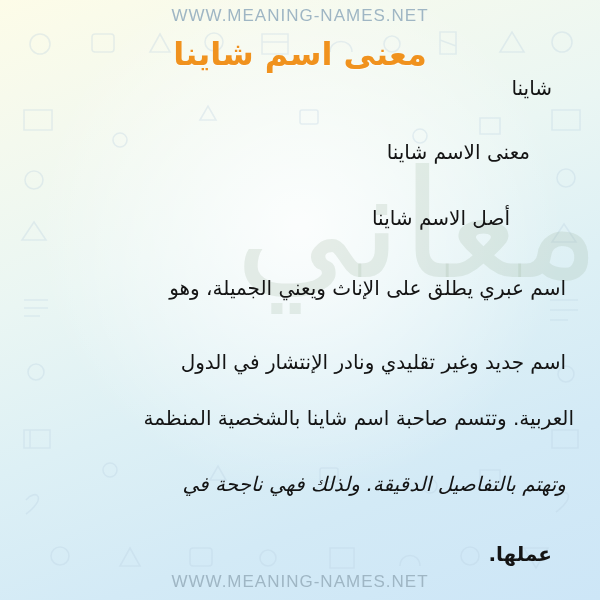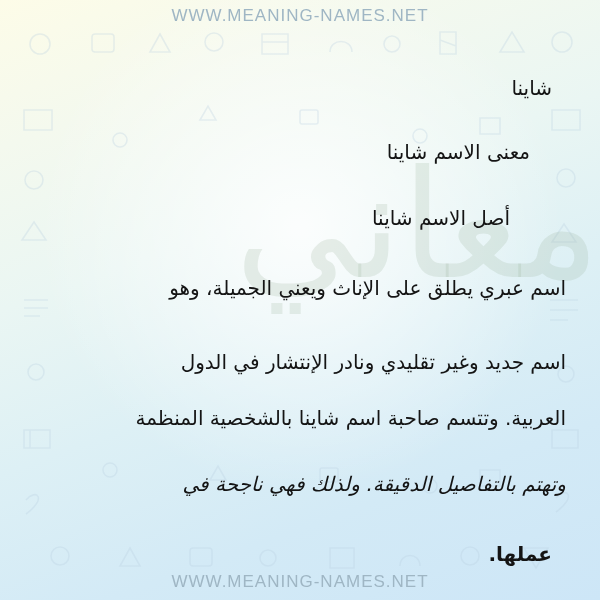--- a/index.html
+++ b/index.html
@@ -101,21 +101,21 @@
     color: #141414;
     white-space: nowrap;
   }
 
   
   .l0 { position: absolute; top: 12px;  right: 24px; }
   .l1 { position: absolute; top: 76px;  right: 46px; }
   .l2 { position: absolute; top: 142px; right: 66px; }
   .l3 { position: absolute; top: 212px; right: 10px; }
   .l4 { position: absolute; top: 278px; right: 10px; margin-top: 8px; }
-  .l5 { position: absolute; top: 342px; right: 10px; text-align: center; }
+  .l5 { position: absolute; top: 342px; right: 2px; text-align: center; }
   .l6 { position: absolute; top: 408px; right: 10px; font-style: italic; }
   .l7 { position: absolute; top: 478px; right: 24px; font-weight: bold; }
 </style>
 </head>
 <body>
 
 <div class="page">
 
   <div class="doodles">
     <svg width="600" height="600" viewBox="0 0 600 600" xmlns="http://www.w3.org/2000/svg">
@@ -169,20 +169,21 @@
         <circle cx="470" cy="556" r="9"></circle>
         <path d="M524 548 l12 20 l12 -20 z"></path>
       </g>
     </svg>
   </div>
 
   <div class="watermark">معاني</div>
 
   <div class="wm-top">WWW.MEANING-NAMES.NET</div>
 
+  <h1 class="title">معنى اسم شاينا</h1>
 
   <div class="content">
     <div class="line l0">شاينا</div>
     <div class="line l1">معنى الاسم شاينا</div>
     <div class="line l2">أصل الاسم شاينا</div>
     <div class="line l3">اسم عبري يطلق على الإناث ويعني الجميلة، وهو</div>
     <div class="line l4">اسم جديد وغير تقليدي ونادر الإنتشار في الدول</div>
     <div class="line l5">العربية. وتتسم صاحبة اسم شاينا بالشخصية المنظمة</div>
     <div class="line l6">وتهتم بالتفاصيل الدقيقة. ولذلك فهي ناجحة في</div>
     <div class="line l7">عملها.</div>

